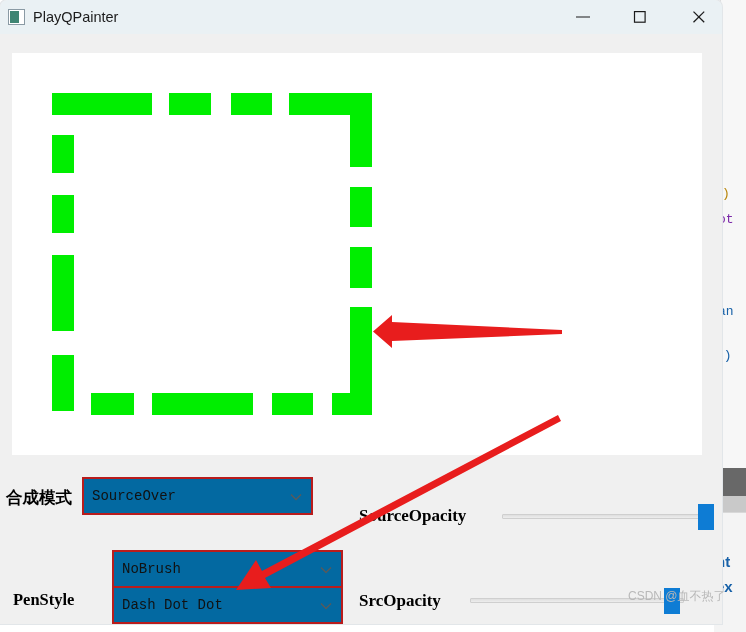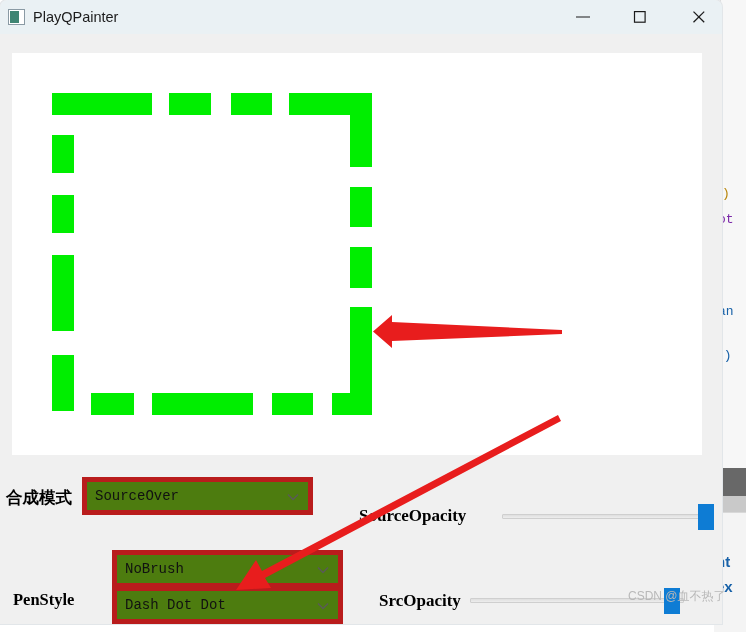--- a/index.html
+++ b/index.html
@@ -137,22 +137,22 @@
   .form-label {
     position: absolute;
     font-family: "Liberation Serif", serif;
     font-weight: bold;
     font-size: 16.5px;
     color: #000000;
     white-space: nowrap;
   }
   .combo {
     position: absolute;
-    background: #4d7c0f;
-    border: 5px solid #b91c1c;
+    background: #0369a1;
+    border: 2px solid #b91c1c;
     box-sizing: border-box;
   }
   .combo-text {
     position: absolute;
     left: 8px;
     top: 50%;
     transform: translateY(-50%);
     font-family: "Liberation Mono", monospace;
     font-size: 14px;
     color: #111111;
@@ -295,21 +295,21 @@
         <svg width="12" height="8" viewBox="0 0 12 8">
           <polyline points="1,1.5 6,6.5 11,1.5" fill="none" stroke="#5a5a5a" stroke-width="1.3"></polyline>
         </svg>
       </span>
     </div>
 
     <div class="slider-label" style="left:359px; top:506px;">SourceOpacity</div>
     <div class="slider-track" style="left:502px; top:514px; width:212px;"></div>
     <div class="slider-handle" style="left:698px; top:504px;"></div>
 
-    <div class="slider-label" style="left:359px; top:591px;margin-left:20px;">SrcOpacity</div>
+    <div class="slider-label" style="left:359px; top:591px;">SrcOpacity</div>
     <div class="slider-track" style="left:470px; top:598px; width:214px;"></div>
     <div class="slider-handle" style="left:664px; top:588px;"></div>
 
   </div>
 
   <svg class="arrow-svg" viewBox="0 0 746 632">
 
     <g>
       <polygon points="562,330 392,322 392,315 373,331.5 392,348 392,341 562,334" fill="#e81d1d"></polygon>
     </g>

